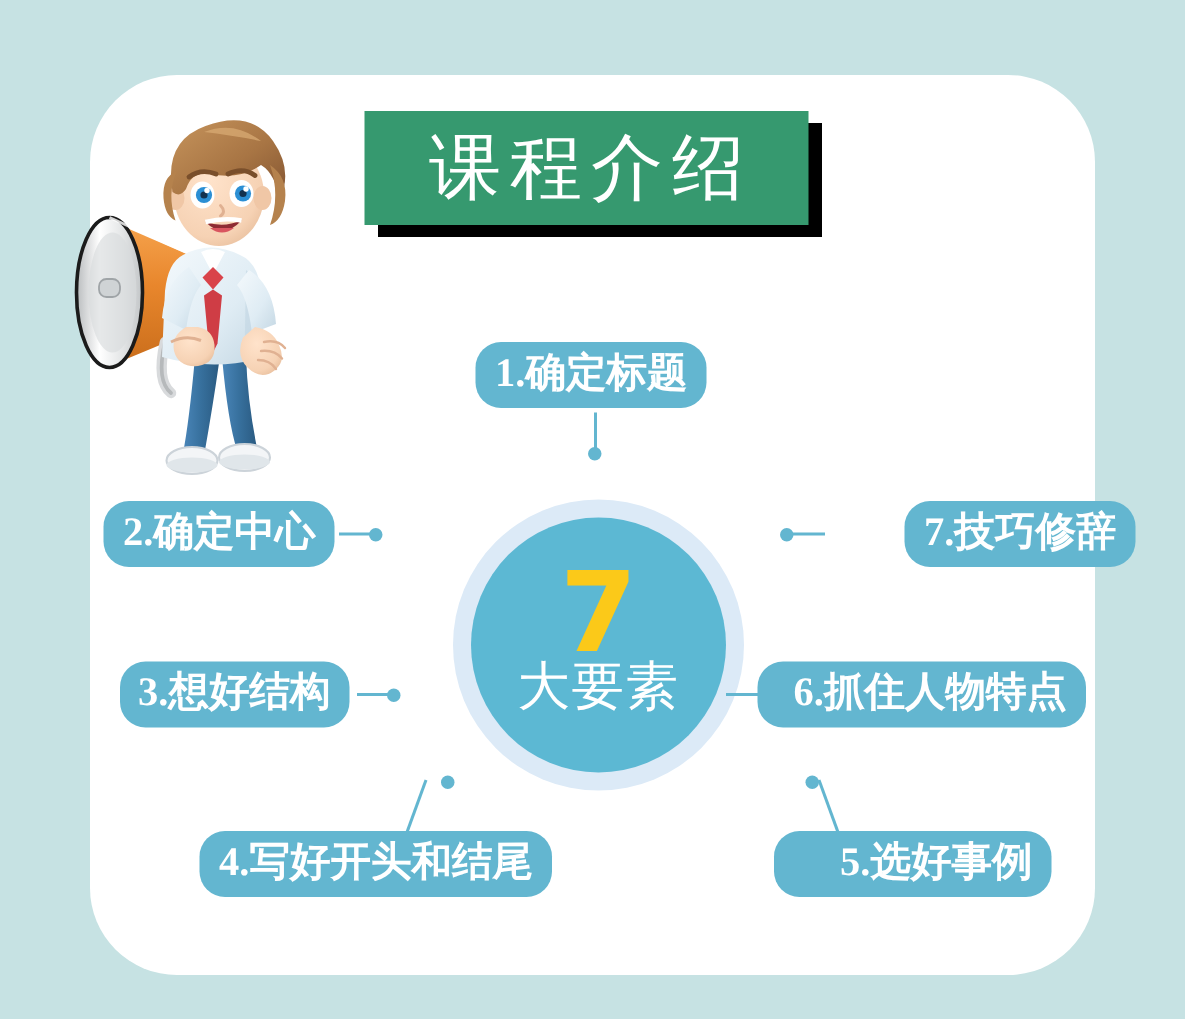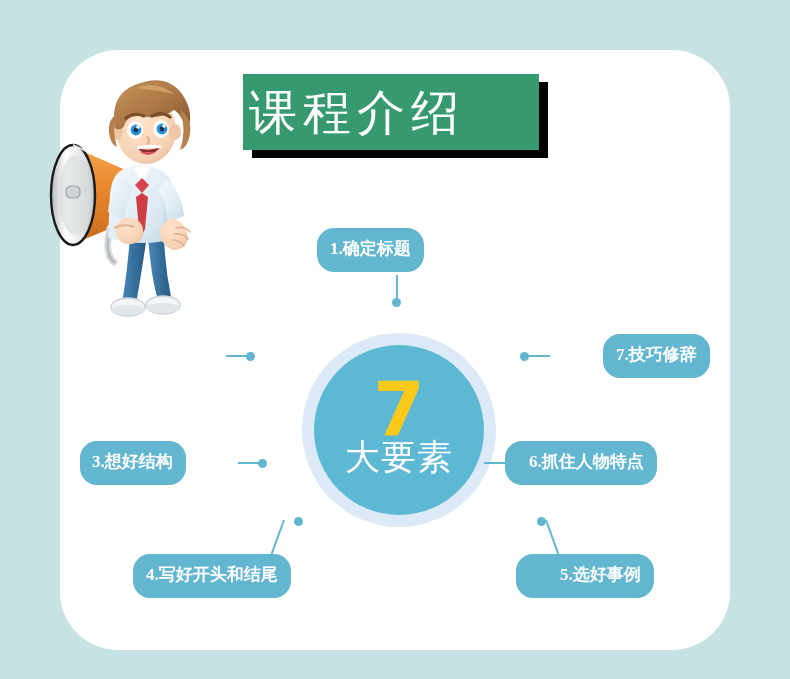--- a/index.html
+++ b/index.html
@@ -29,20 +29,21 @@
     width: 296px; height: 76px;
     background: #000000;
   }
   #title-banner {
     position: absolute;
     left: 243px; top: 74px;
     width: 296px; height: 76px;
     background: #36996f;
     display: flex;
     align-items: center;
+    justify-content: center;
   }
   #title-banner .title-text {
     color: #ffffff;
     font-size: 48px;
     letter-spacing: 6px;
     line-height: 1;
     font-family: "DejaVu Sans", "Liberation Sans", sans-serif;
     font-weight: 400;
     padding-left: 6px;
   }
@@ -89,21 +90,21 @@
 
   
   .pill {
     position: absolute;
     background: #63b6d0;
     color: #ffffff;
     border-radius: 17px;
     display: flex;
     align-items: center;
     justify-content: center;
-    font-size: 17px;
+    font-size: 27px;
     line-height: 1;
     height: 44px;
     padding: 0 13px 3px 13px;
     white-space: nowrap;
     font-family: "Liberation Serif", "DejaVu Serif", serif;
     font-weight: 700;
   }
 
   #pill-1 { left: 317px; top: 228px; }
   #pill-2 { left: 69px;  top: 334px; }
@@ -285,20 +286,23 @@
   <div class="conn-dot" id="conn-5-dot"></div>
 
   <div class="conn" id="conn-6"></div>
 
   <div class="conn" id="conn-7"></div>
   <div class="conn-dot" id="conn-7-dot"></div>
 
   <div class="pill" id="pill-1">
     <span>1.确定标题</span>
   </div>
+  <div class="pill" id="pill-2">
+    <span>2.确定中心</span>
+  </div>
   <div class="pill" id="pill-3">
     <span>3.想好结构</span>
   </div>
   <div class="pill" id="pill-4">
     <span>4.写好开头和结尾</span>
   </div>
   <div class="pill" id="pill-5">
     <span>5.选好事例</span>
   </div>
   <div class="pill" id="pill-6">

